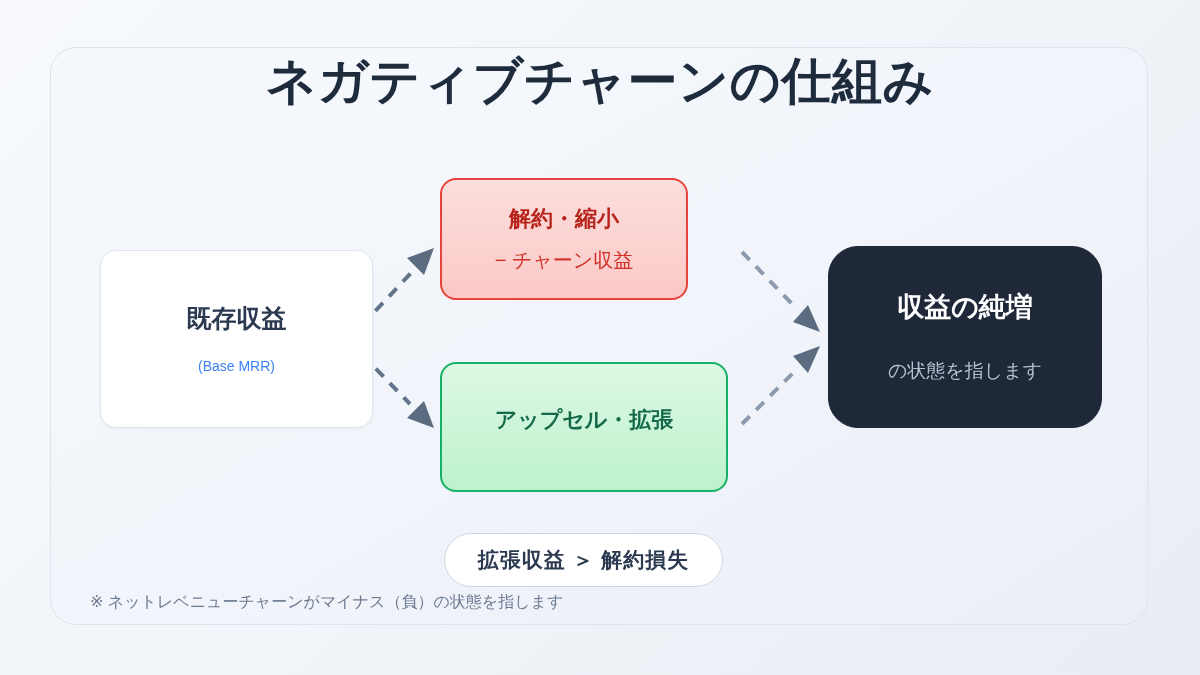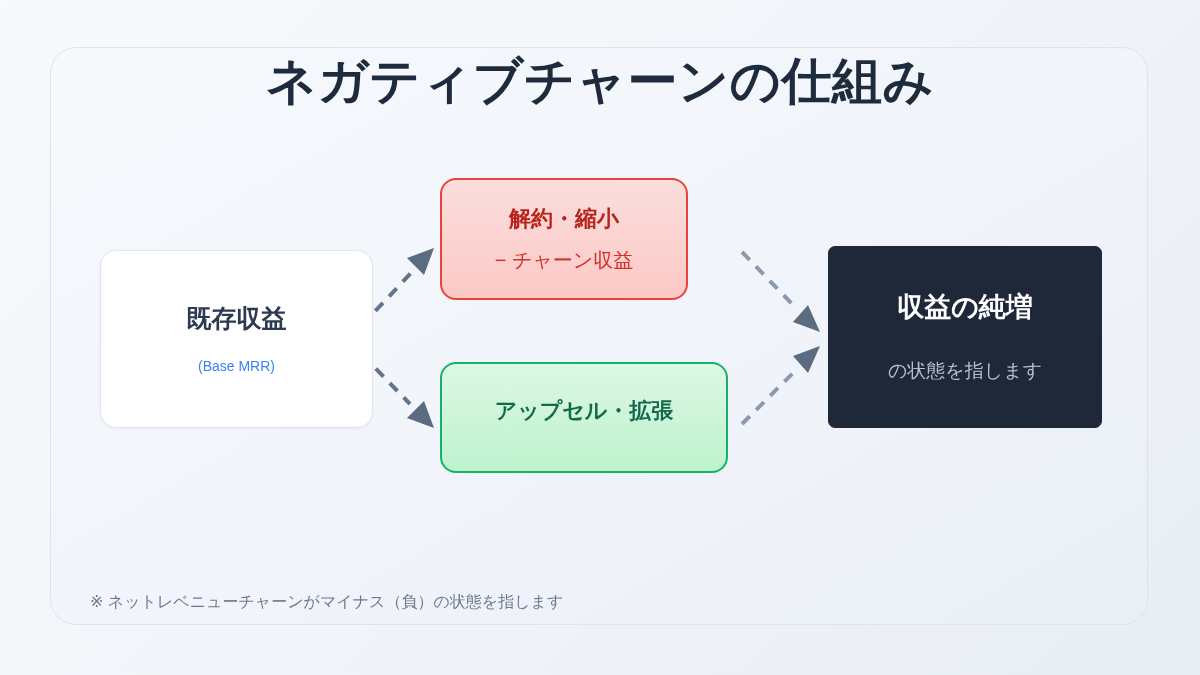--- a/index.html
+++ b/index.html
@@ -120,21 +120,21 @@
   #node-churn .node-sub {
     font-size: 20px;
     color: #d23229;
   }
 
   
   #node-expansion {
     left: 440px;
     top: 362px;
     width: 288px;
-    height: 111px;
+    height: 130px;
     background: linear-gradient(180deg, #ddf8e4 0%, #bdf2cd 100%);
     border: 2px solid #15b166;
   }
   #node-expansion .node-title {
     font-size: 22px;
     color: #14694a;
     margin-bottom: 14px;
   }
   #node-expansion .node-sub {
     font-size: 19px;
@@ -142,21 +142,21 @@
   }
 
   
   #node-net {
     left: 828px;
     top: 246px;
     width: 274px;
     height: 182px;
     background: #1e2839;
     border: 1px solid #1e2839;
-    border-radius: 7px;
+    border-radius: 30px;
     gap: 12px;
   }
   #node-net .node-title {
     font-size: 27px;
     color: #ffffff;
     margin-bottom: 22px;
   }
   #node-net .node-sub {
     font-size: 19px;
     color: #b4bfcf;
@@ -248,16 +248,17 @@
 
   <div class="node" id="node-expansion">
     <div class="node-title">アップセル・拡張</div>
   </div>
 
   <div class="node" id="node-net">
     <div class="node-title">収益の純増</div>
     <div class="node-sub">の状態を指します</div>
   </div>
 
+  <div class="pill">拡張収益 ＞ 解約損失</div>
 
   <div class="footnote">※ ネットレベニューチャーンがマイナス（負）の状態を指します</div>
 
 </div>
 
 </body></html>

